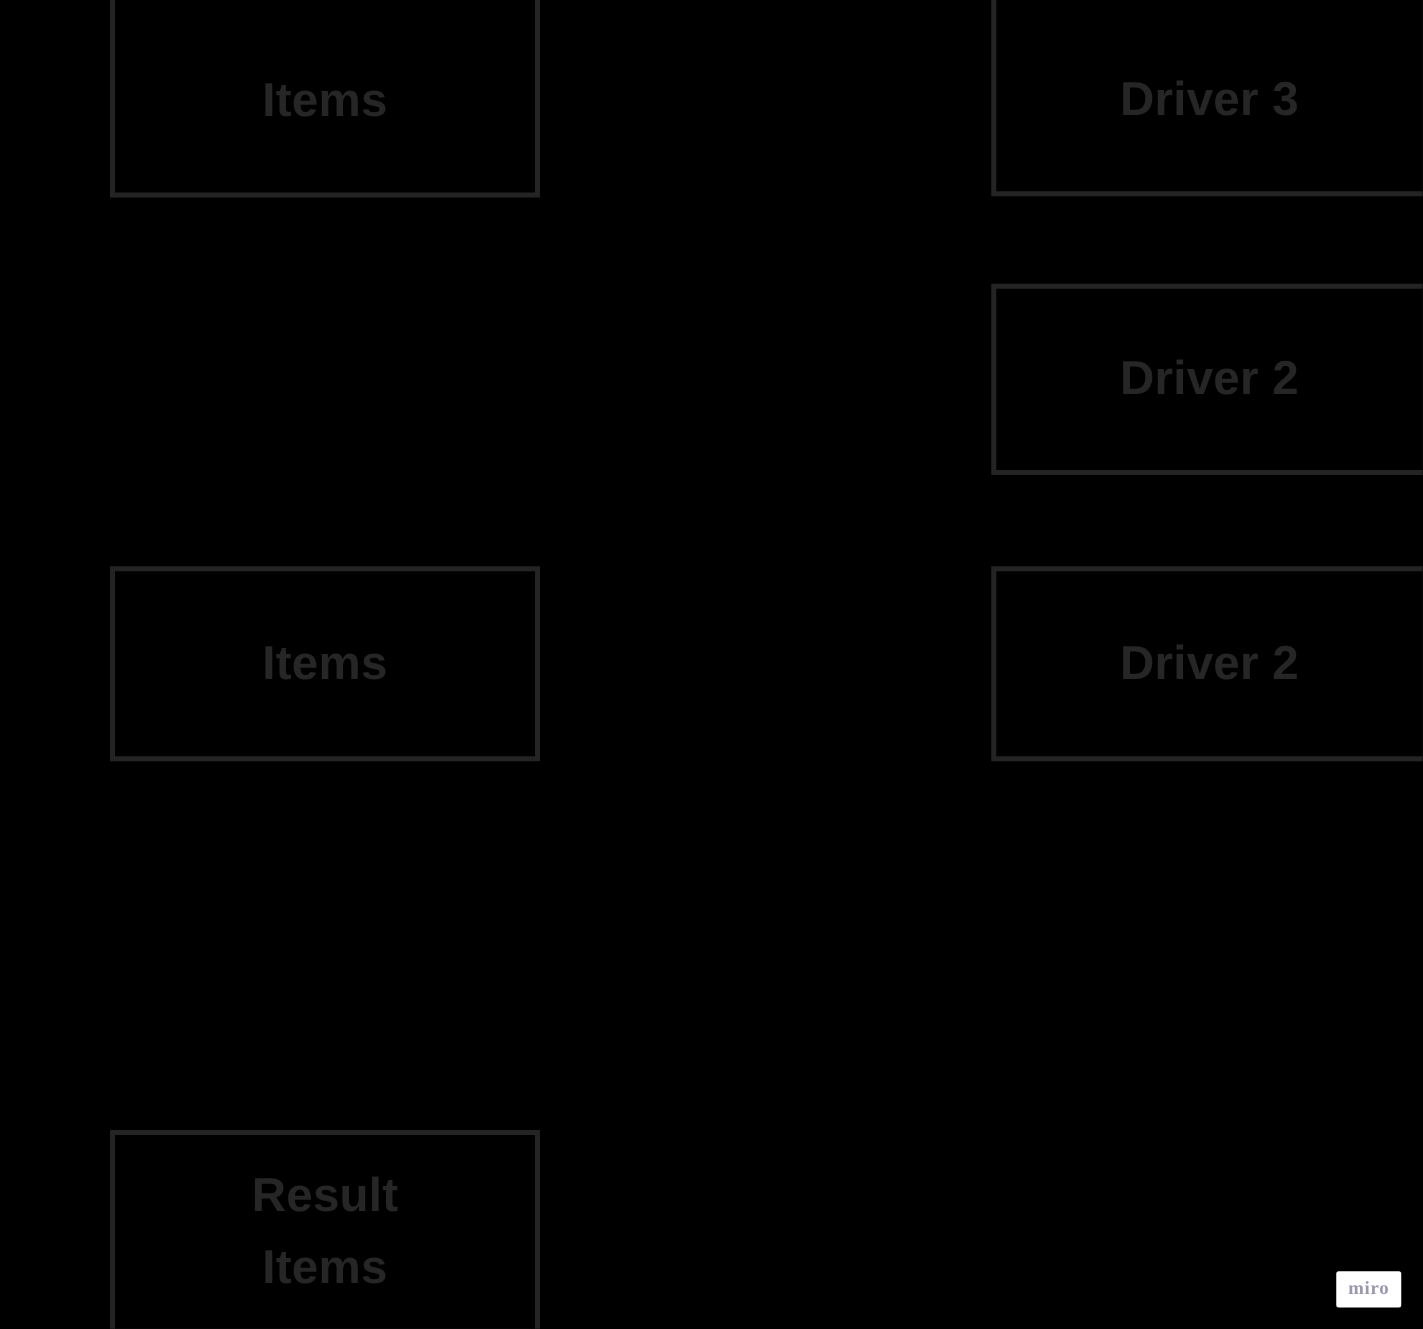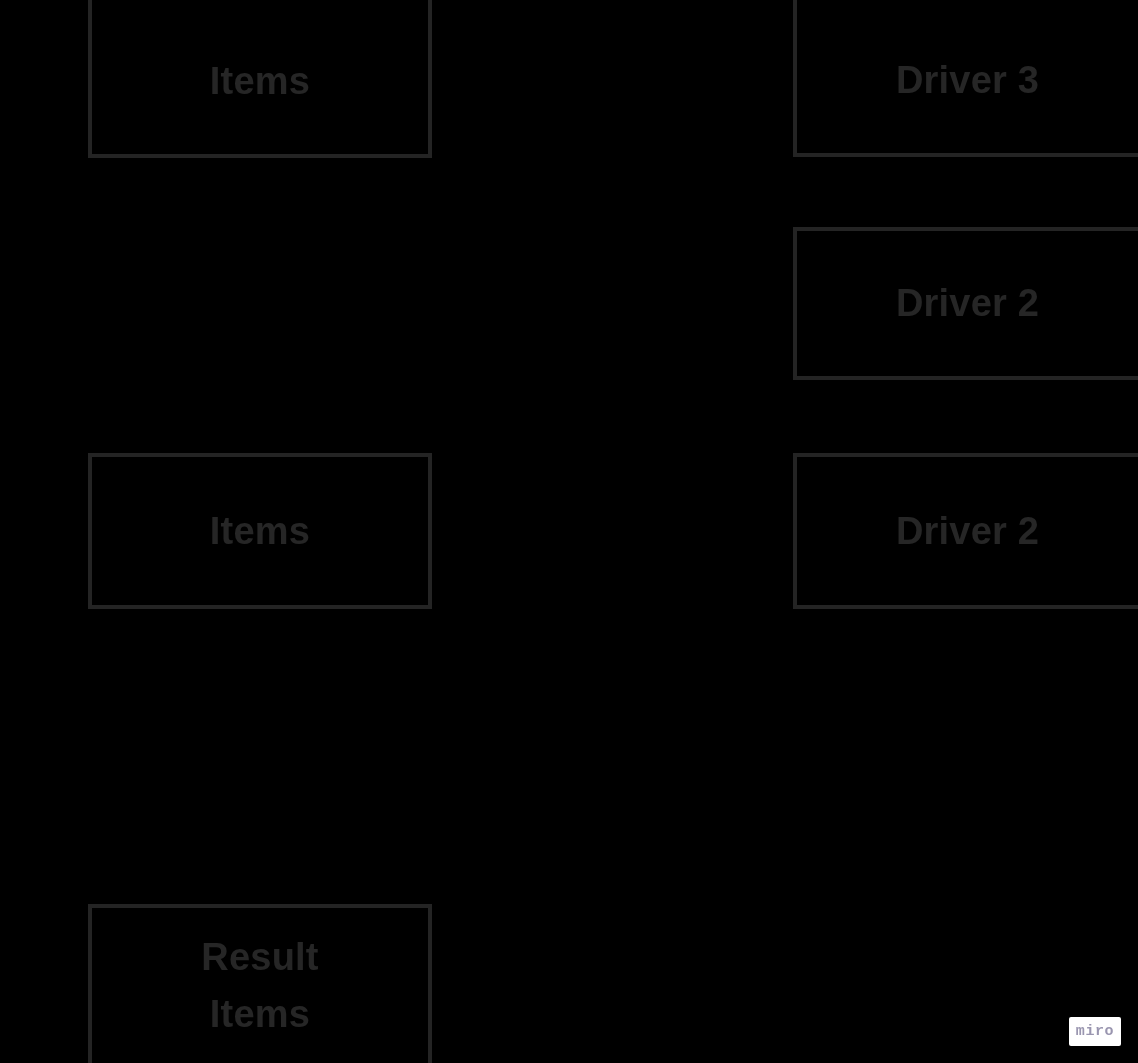--- a/index.html
+++ b/index.html
@@ -100,21 +100,21 @@
     border-radius: 2px;
     display: flex;
     align-items: center;
     justify-content: center;
   }
   #miro-watermark .wm-text {
     color: #9a96b0;
     font-size: 15px;
     font-weight: 700;
     letter-spacing: 0.6px;
-    font-family: Liberation Mono, monospace;
+    font-family: Liberation Serif, serif;
     line-height: 1;
   }
 </style>
 </head>
 <body>
 
 <div id="board">
 
   <div class="node" id="node-items-top">
     <span class="node-label">Items</span>

